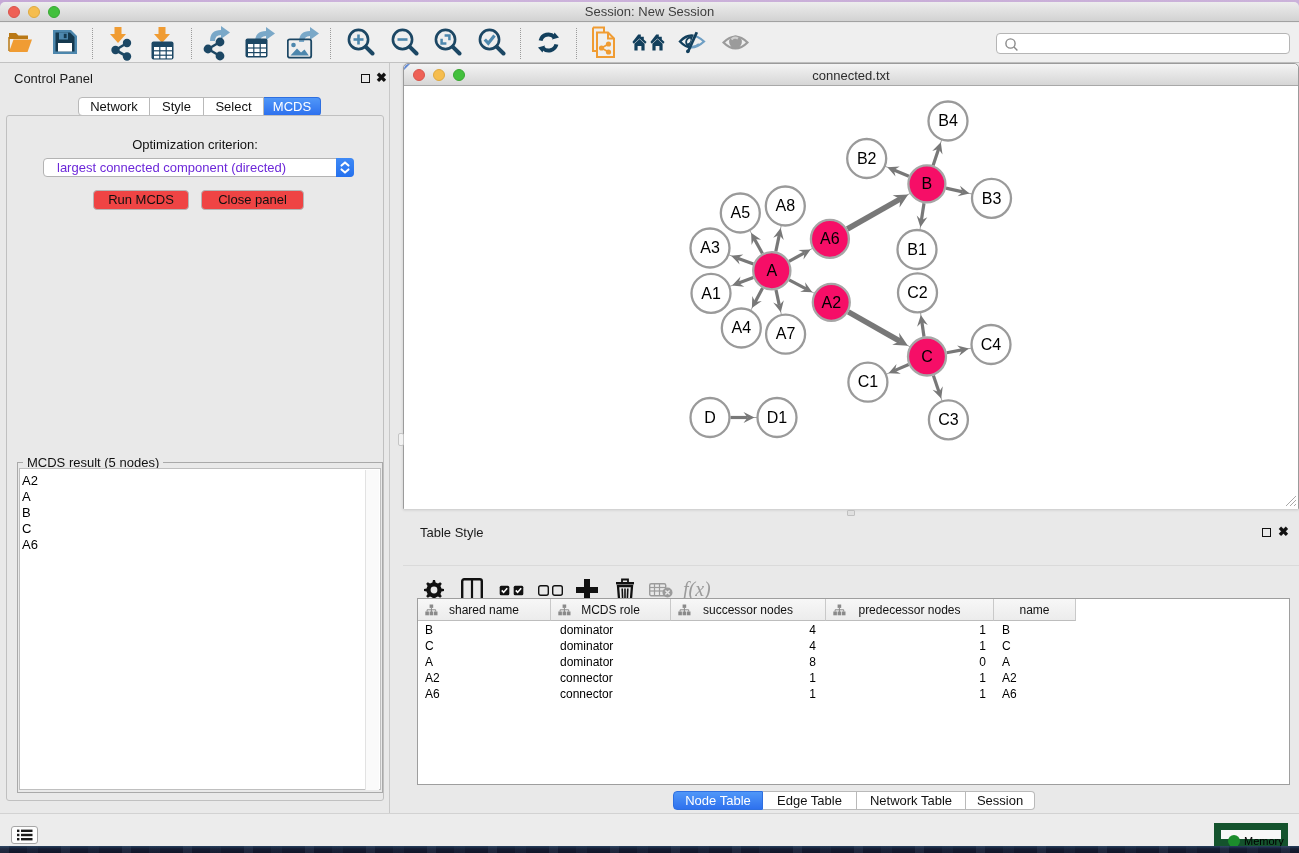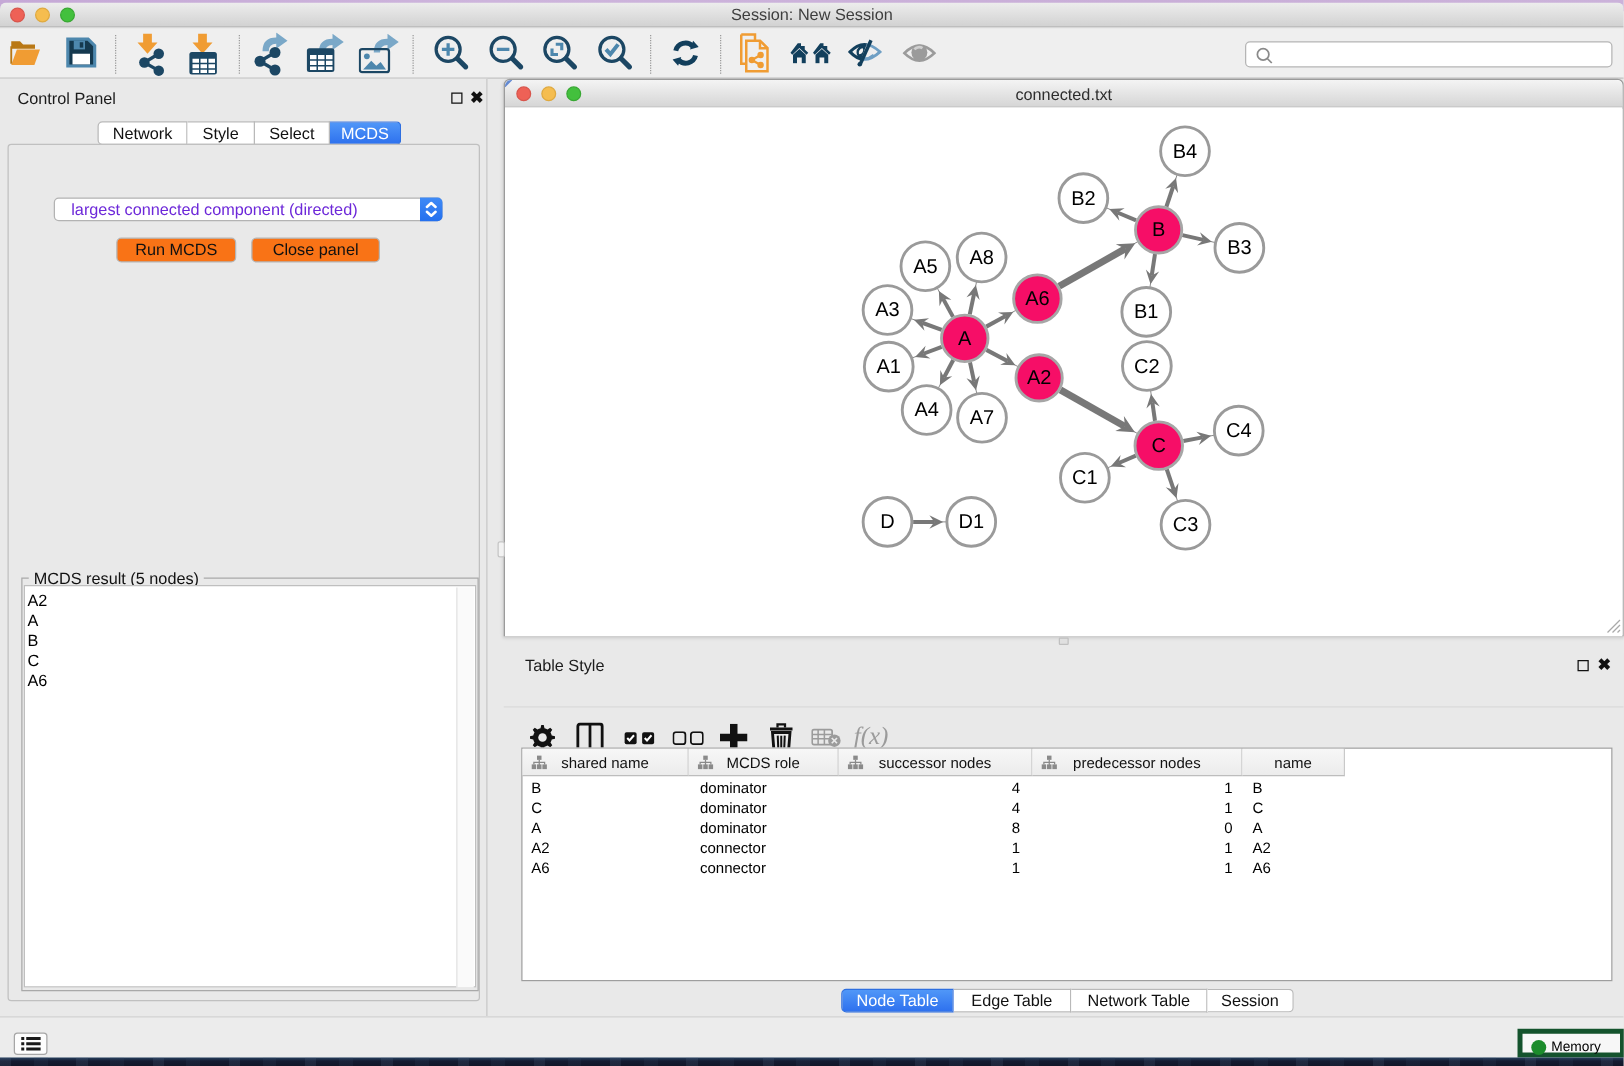--- a/index.html
+++ b/index.html
@@ -26,21 +26,21 @@
 #cpanel .title { position:absolute; left:14px; top:8px; font-size:13px; color:#1b1b1b; }
 .float-ico { position:absolute; width:9px; height:9px; border:1.5px solid #111; }
 .close-x { position:absolute; font-size:13px; font-weight:bold; color:#111; }
 .tabs { position:absolute; }
 .tab { position:absolute; top:0; height:19px; background:#fff; border:1px solid #b9b9b9; font-size:13px; color:#111; text-align:center; line-height:17px; }
 .tab.sel { background:linear-gradient(#5097f8,#2e71ee); color:#fff; border-color:#2e6fe0; }
 #tabpane { position:absolute; left:6px; top:52px; width:378px; height:686px; border:1px solid #c0c0c0; border-radius:3px; }
 #optlabel { position:absolute; left:0; top:74px; width:390px; text-align:center; font-size:13px; color:#111; }
 #combo { position:absolute; left:43px; top:95px; width:311px; height:19px; background:#fff; border:1px solid #b3b3b3; border-radius:4px; font-size:13px; color:#6d28d9; line-height:17px; padding-left:13px; }
 #combo .cap { position:absolute; right:-1px; top:-1px; width:18px; height:19px; border-radius:0 4px 4px 0; background:linear-gradient(#3f8af6,#2470ee); }
-.btn { position:absolute; height:20px; background:#f97316; border:1px solid #b5b5b5; border-radius:4px; font-size:13px; color:#111; text-align:center; line-height:18px; }
+.btn { position:absolute; height:20px; background:#ef4444; border:1px solid #b5b5b5; border-radius:4px; font-size:13px; color:#111; text-align:center; line-height:18px; }
 #groupbox { position:absolute; left:17px; top:399px; width:366px; height:331px; border:1px solid #a9a9a9; }
 #grouplabel { position:absolute; left:23px; top:392px; background:#e9e9e9; padding:0 4px; font-size:13px; color:#111; }
 #mcdslist { position:absolute; left:19px; top:405px; width:362px; height:322px; background:#fff; border:1px solid #bfbfbf; font-size:13px; color:#000; padding-top:4px; }
 #mcdslist div { padding-left:2px; height:16px; line-height:16px; }
 #mcdslist .sbar { position:absolute; right:1px; top:1px; width:14px; height:320px; background:#fafafa; border-left:1px solid #e2e2e2; padding:0; }
 
 
 #netwin { left:403px; top:63px; width:896px; height:446px; border:1px solid #9b9b9b; border-radius:5px 5px 0 0; background:#fff; box-shadow:0 1px 3px rgba(0,0,0,0.15); }
 #nettitle { position:absolute; left:0; top:0; width:894px; height:22px; background:linear-gradient(#f4f4f4,#d6d6d6); border-bottom:1px solid #a8a8a8; border-radius:5px 5px 0 0; }
 #nettitle .t { position:absolute; top:4px; width:100%; text-align:center; font-size:13px; color:#2d2d2d; }
@@ -52,21 +52,21 @@
 #tpanel .title { position:absolute; left:17px; top:3px; font-size:13px; color:#1b1b1b; }
 #ttoolbar { position:absolute; left:0; top:27px; width:896px; height:47px; background:#e9e9e9; border-top:1px solid #dadada;margin-top:16px; }
 #ttable { position:absolute; left:14px; top:76px; width:873px; height:187px; background:#fff; border:1px solid #9e9e9e; }
 .th { position:absolute; top:0; height:22px; background:linear-gradient(#f7f7f7,#ececec); border-right:1px solid #c9c9c9; border-bottom:1px solid #bdbdbd; font-size:12px; color:#111; text-align:center; line-height:22px; }
 .tr { position:absolute; font-size:12px; color:#000; height:16px; line-height:16px; }
 .tabs2 .tab { border-radius:0; }
 
 
 #statusbar { left:0; top:813px; width:1299px; height:33px; background:#ececec; border-top:1px solid #d2d2d2; }
 #listbtn { position:absolute; left:11px; top:12px; width:27px; height:18px; background:#fdfdfd; border:1px solid #a6a6a6; border-radius:3px; }
-#membtn { position:absolute; left:1214px; top:9px; width:86px; height:23px; background:#f7f7f7; border:4px solid #14532d; font-size:11px; color:#000; }
+#membtn { position:absolute; left:1214px; top:9px; width:74px; height:23px; background:#f7f7f7; border:7px solid #14532d; font-size:11px; color:#000; }
 #memdot { position:absolute; left:7px; top:5px; width:12px; height:12px; border-radius:50%; background:#1c8c2c; }
 #darkstrip { left:0; top:846px; width:1299px; height:7px; background:linear-gradient(#26405e,#151c32 40%,#111628); }
 #darkstrip:before { content:""; position:absolute; inset:0; background:repeating-linear-gradient(90deg, rgba(90,110,140,0.18) 0 9px, transparent 9px 27px, rgba(60,80,110,0.15) 27px 38px, transparent 38px 61px); }
 </style>
 </head>
 <body>
 <div class="abs" id="desktop-top"></div>
 
 <div class="abs" id="titlebar">
   <div class="light" style="left:8px; background:#ee6156; border:0.5px solid #d8554c;"></div>
@@ -245,20 +245,21 @@
   <div class="title">Control Panel</div>
   <div class="float-ico" style="left:361px; top:11px;"></div>
   <div class="close-x" style="left:376px; top:7px;">✖</div>
   <div class="tabs" style="left:78px; top:34px;">
     <div class="tab" style="left:0; width:72px; border-radius:4px 0 0 4px;">Network</div>
     <div class="tab" style="left:72px; width:54px; border-left:0;">Style</div>
     <div class="tab" style="left:126px; width:60px; border-left:0;">Select</div>
     <div class="tab sel" style="left:186px; width:57px; border-left:0; border-radius:0 4px 4px 0;">MCDS</div>
   </div>
   <div id="tabpane"></div>
+  <div id="optlabel">Optimization criterion:</div>
   <div id="combo">largest connected component (directed)
     <div class="cap"><svg width="18" height="19" viewBox="0 0 18 19">
           <g stroke="#fff" stroke-width="2" fill="none" stroke-linecap="round" stroke-linejoin="round">
             <path d="M5.5 7.6 L9 4.4 L12.5 7.6"></path>
             <path d="M5.5 11.4 L9 14.6 L12.5 11.4"></path>
           </g>
         </svg></div>
   </div>
   <div class="btn" style="left:93px; top:127px; width:96px;">Run MCDS</div>
   <div class="btn" style="left:201px; top:127px; width:103px;">Close panel</div>

